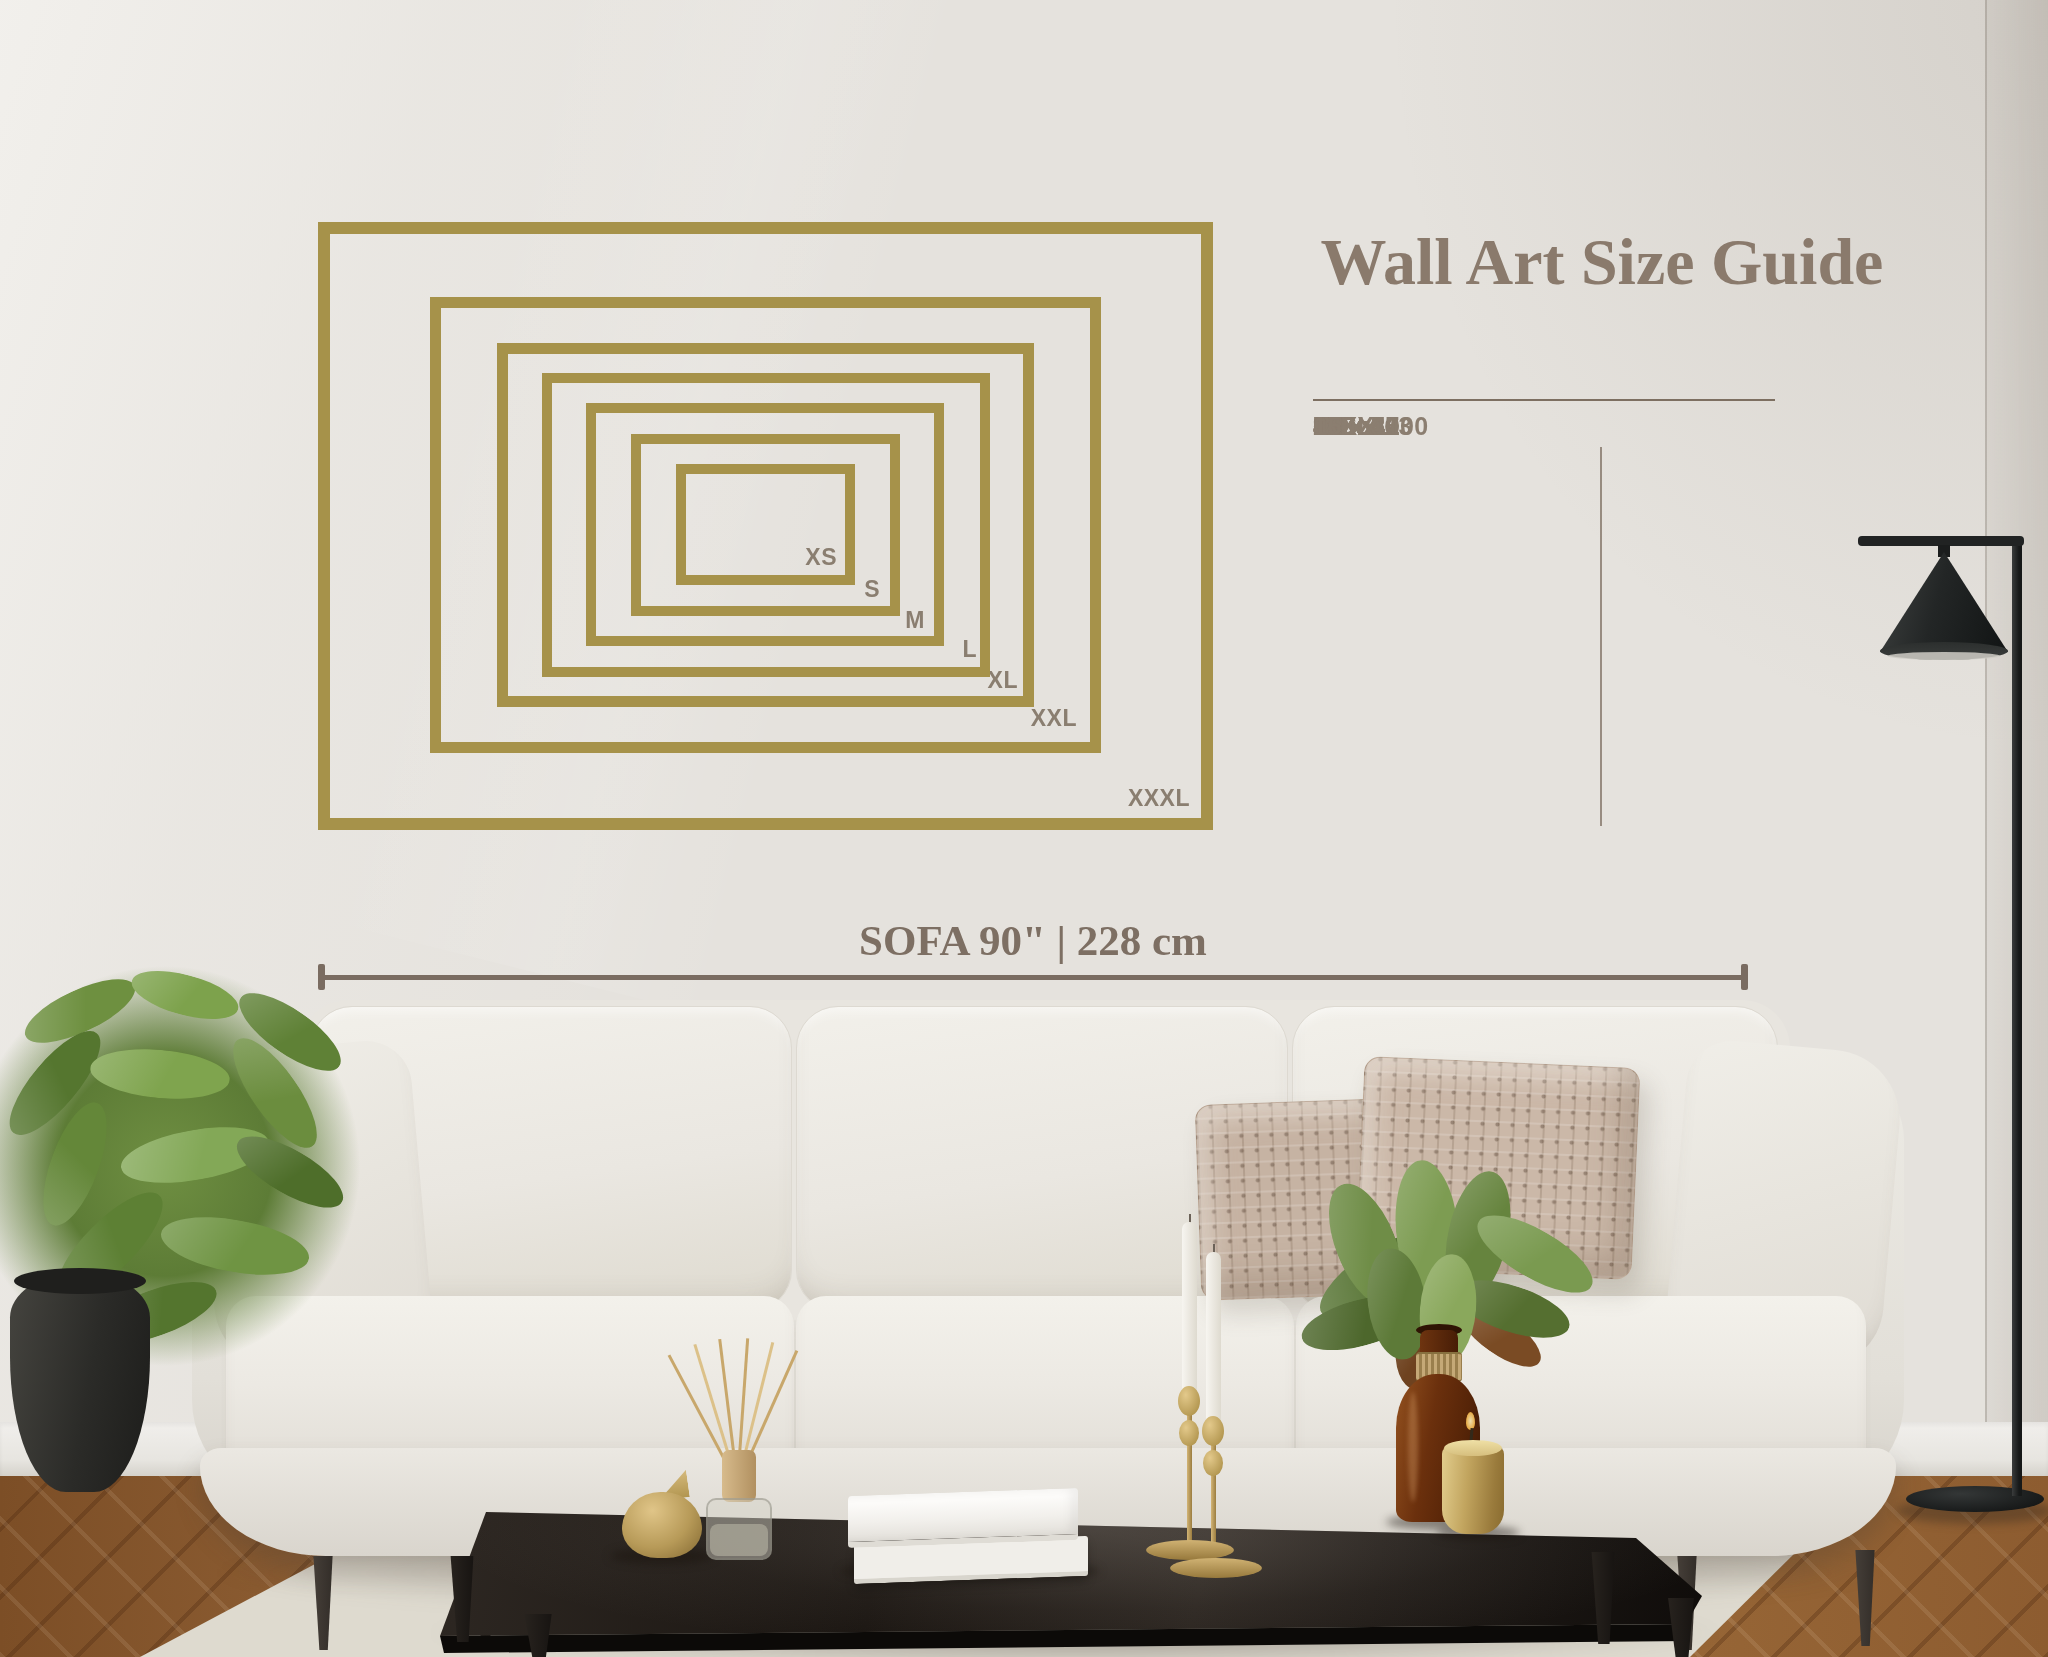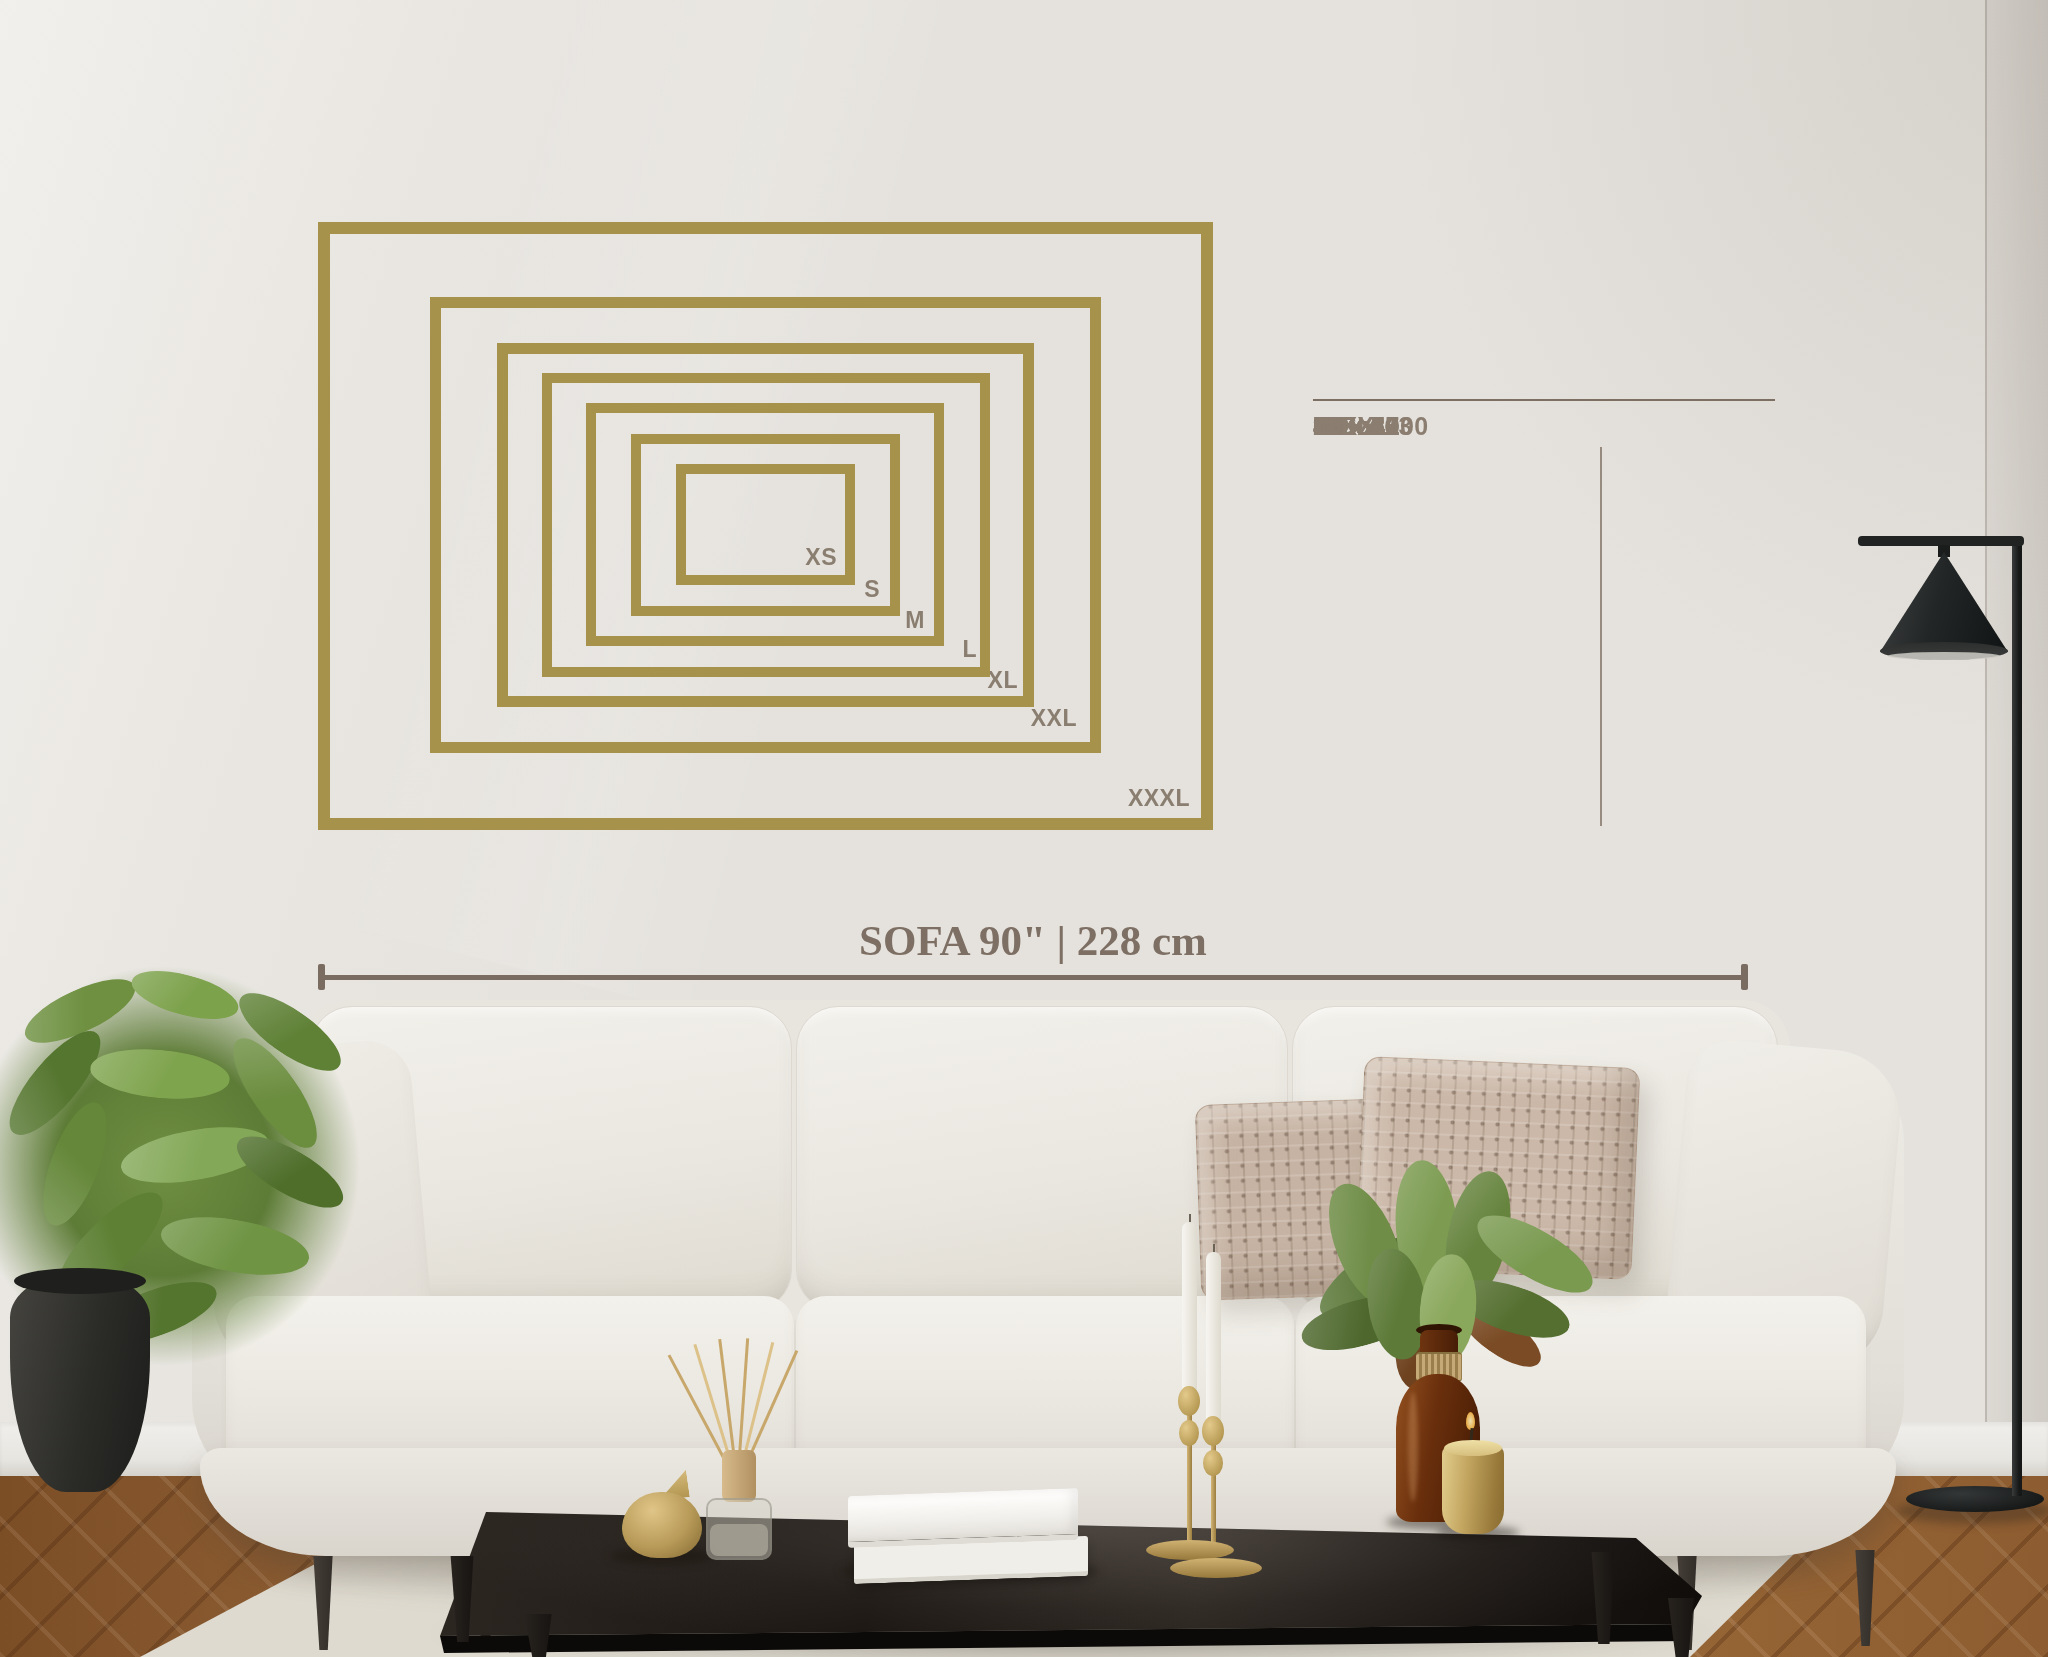--- a/index.html
+++ b/index.html
@@ -265,20 +265,21 @@
   <div class="g-rect r-m">
     <span class="g-label">M</span>
   </div>
   <div class="g-rect r-s">
     <span class="g-label">S</span>
   </div>
   <div class="g-rect r-xs">
     <span class="g-label">XS</span>
   </div>
 
+  <div class="guide-title">Wall Art Size Guide</div>
 
   <div class="size-table">
     <div class="st-row">
       <span class="cell-size">XS</span>
       <span class="cell-inch">12 x 7</span>
       <span class="cell-cm">30 x 20</span>
     </div>
     <div class="st-row">
       <span class="cell-size">S</span>
       <span class="cell-inch">18 x 17</span>

